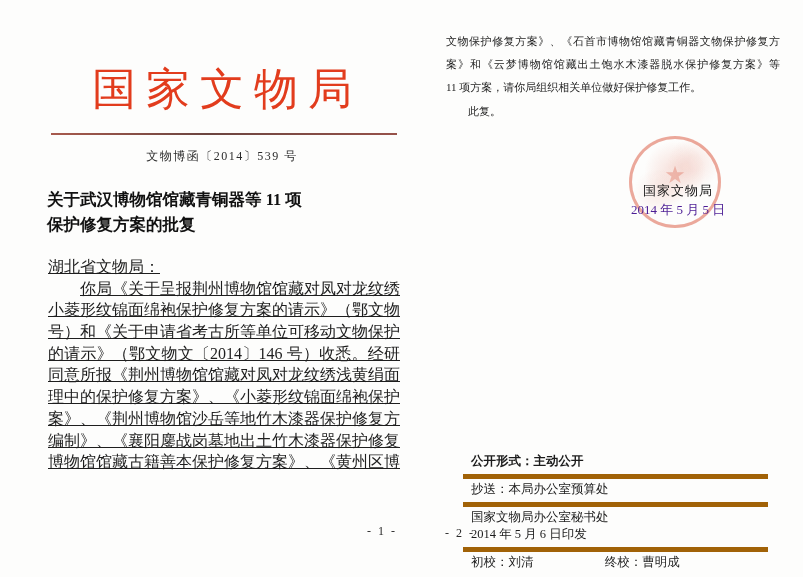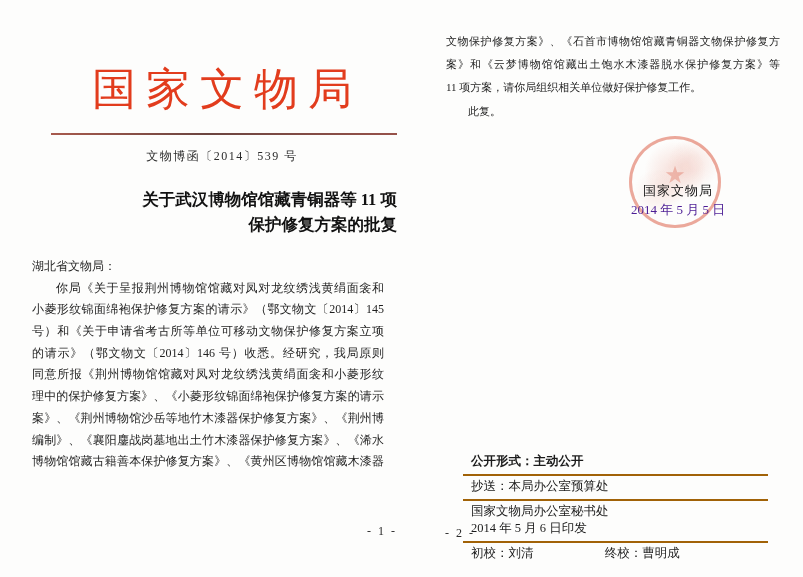--- a/index.html
+++ b/index.html
@@ -21,25 +21,25 @@
   .red-rule {
     position:absolute; left:51px; top:133px; width:346px; height:2px;
     background:linear-gradient(90deg,#a85a4d,#6b4540 45%,#97524a);
   }
   .doc-number {
     position:absolute; left:47px; top:148px; width:350px;
     text-align:center; font-size:12px; letter-spacing:1.5px; color:#2a2a2a;
   }
   .doc-title {
     position:absolute; left:47px; top:188px; width:350px; margin:0;
-    text-align:right; font-weight:700; font-size:16.5px; line-height:24.5px;
+    text-align:left; font-weight:700; font-size:16.5px; line-height:24.5px;
     color:#111;
   }
   .body1 {
-    position:absolute; left:32px; top:256px; width:352px; font-size:12px;
+    position:absolute; left:48px; top:256px; width:352px; font-size:16px;text-decoration:underline;
   }
   .body1 .bline { height:21.7px; line-height:21.7px; overflow:hidden; }
   .body2 {
     position:absolute; left:446px; top:30px; width:334px; font-size:11px;
   }
   .body2 .bline { height:23.2px; line-height:23.2px; overflow:hidden; }
   .jline { text-align:justify; text-align-last:justify; }
   .indent2 { text-indent:2em; }
 
   .pagenum { position:absolute; font-size:12px; letter-spacing:2px; color:#2a2a2a; }
@@ -69,21 +69,21 @@
     position:absolute; left:622px; top:201px; width:112px; text-align:center;
     font-size:13px; z-index:2; color:#4c1d95;
   }
 
   
   .footer-block {
     position:absolute; left:463px; top:451px; width:305px;
     font-size:12.5px; color:#1b1b1b;
   }
   .f-row { padding:2px 2px 4px 8px; }
-  .f-rule { border-bottom:2px solid #a16207; }
+  .f-rule { border-bottom:5px solid #a16207; }
   .f-bold { font-weight:700; }
   .f-flex { display:flex; justify-content:space-between;flex-direction:column; }
   .f-sep { margin-left:68px; }
 </style>
 </head>
 <body>
 
 <div class="canvas">
 
   <section class="page">

